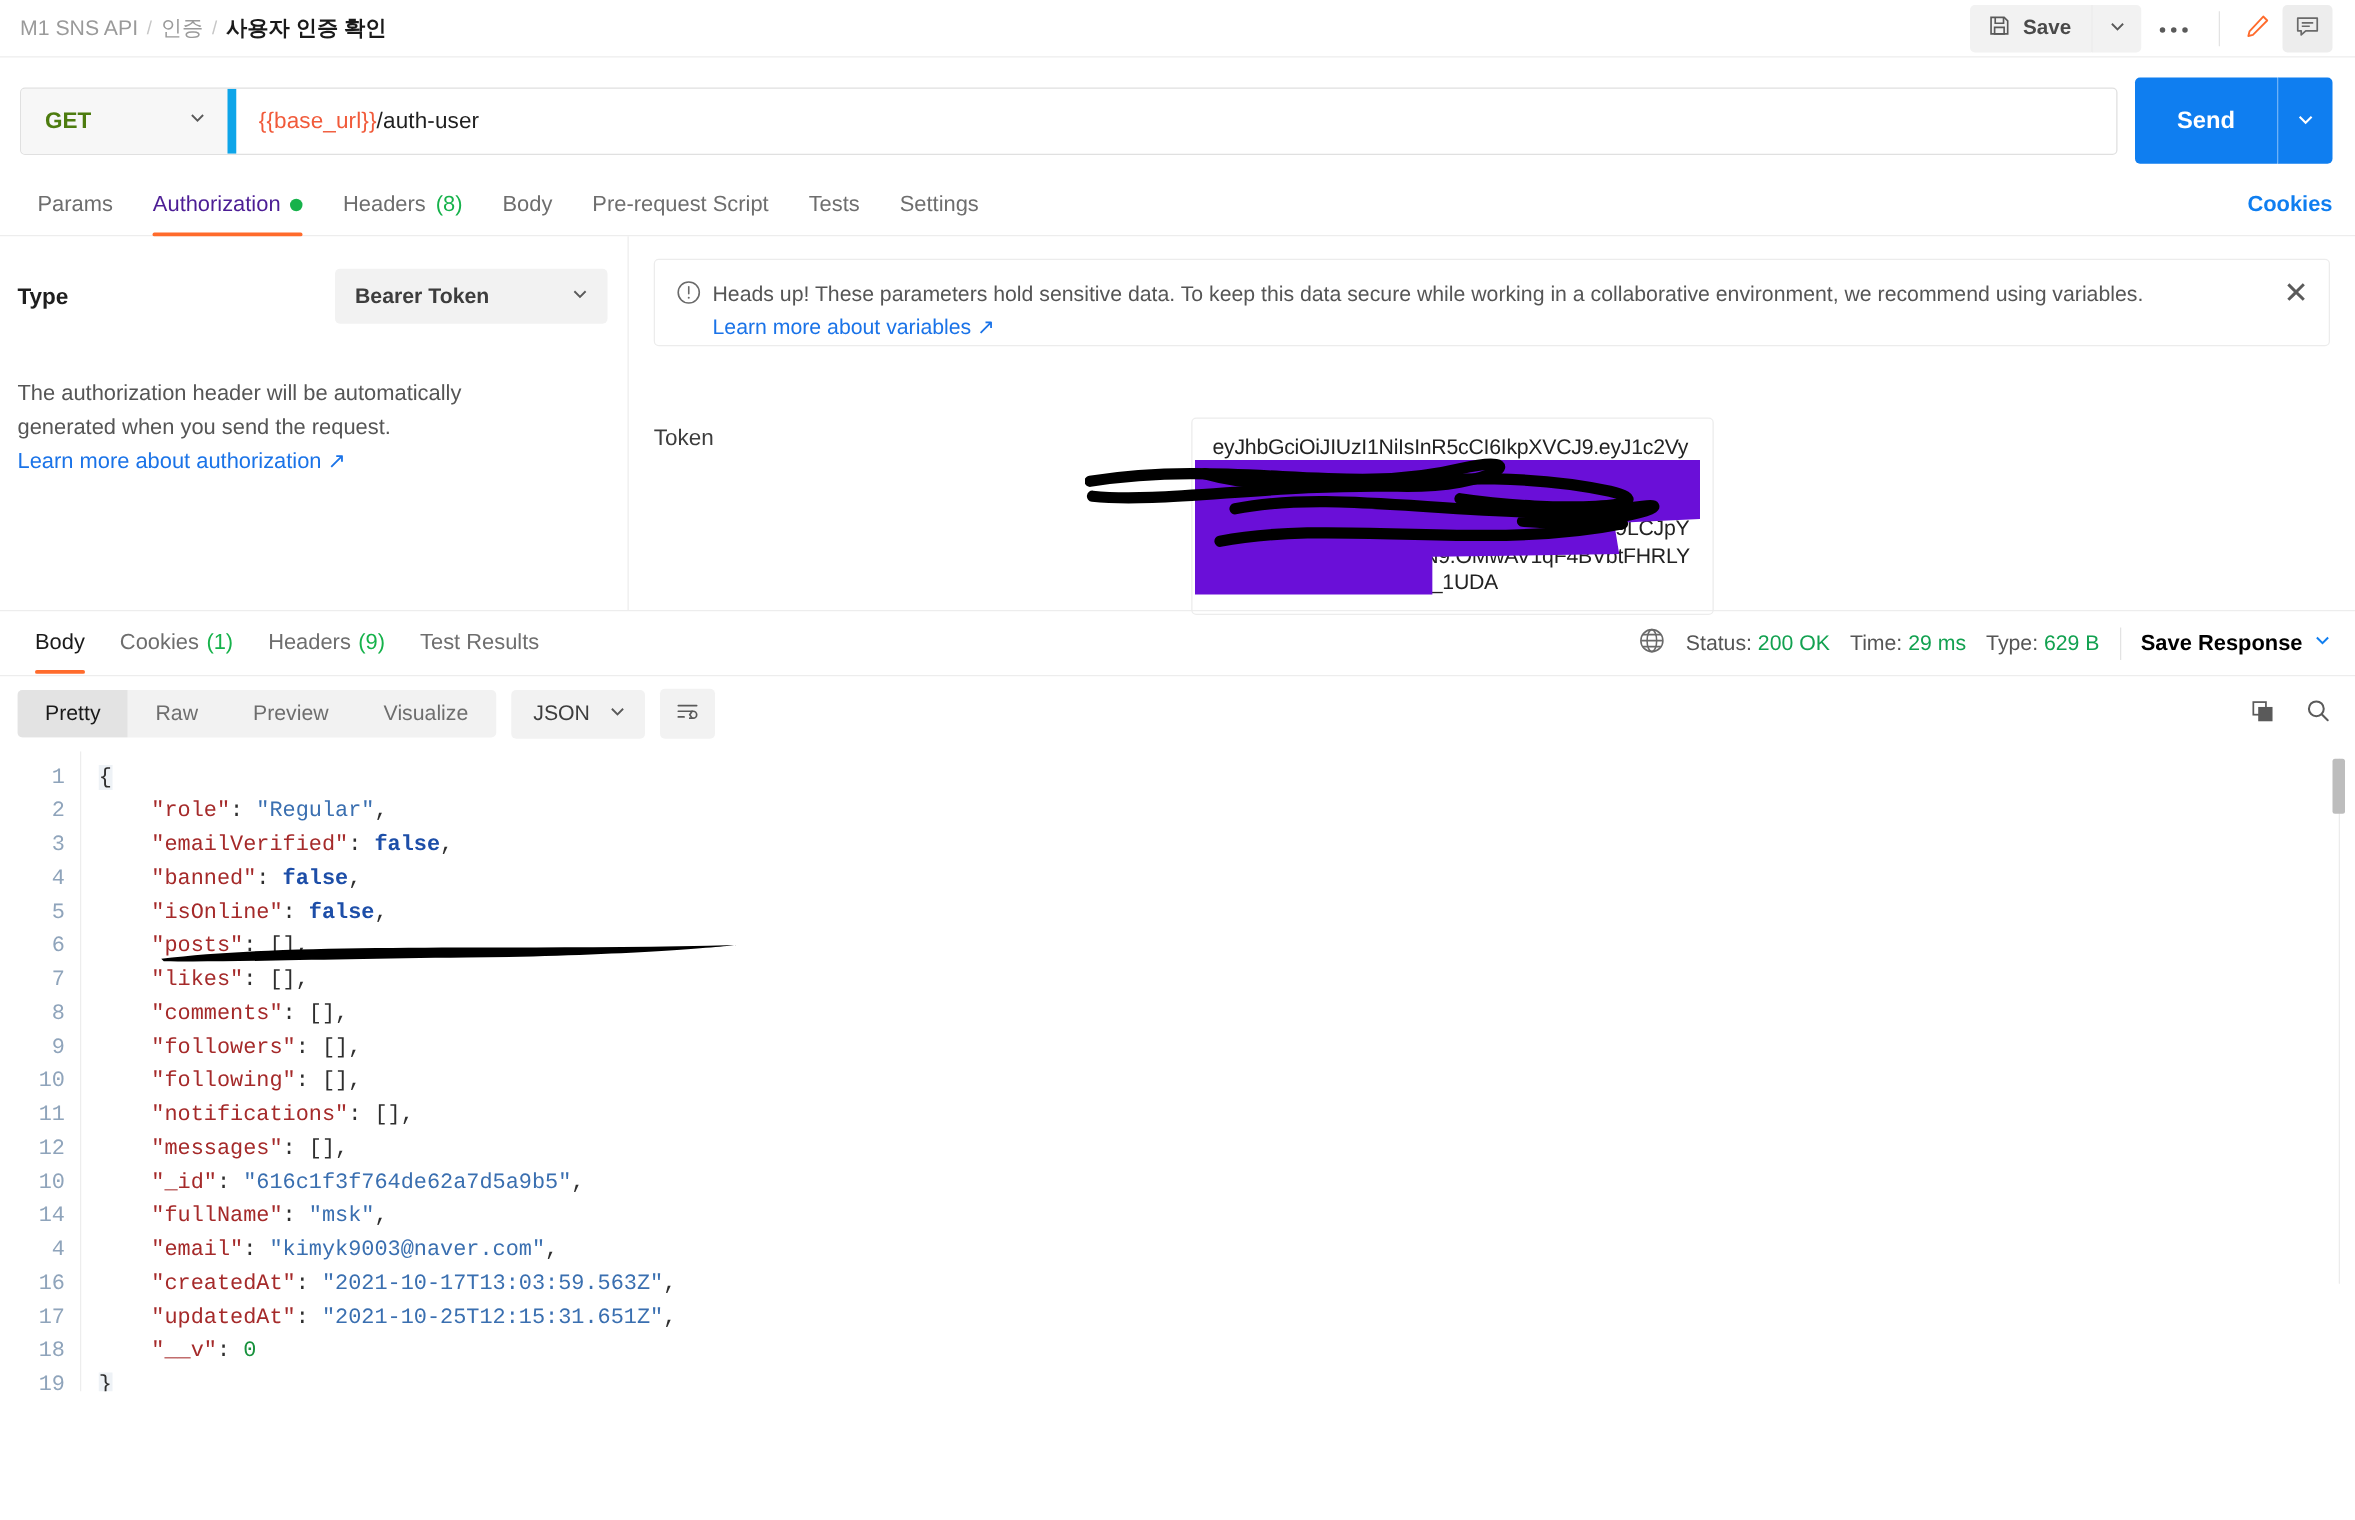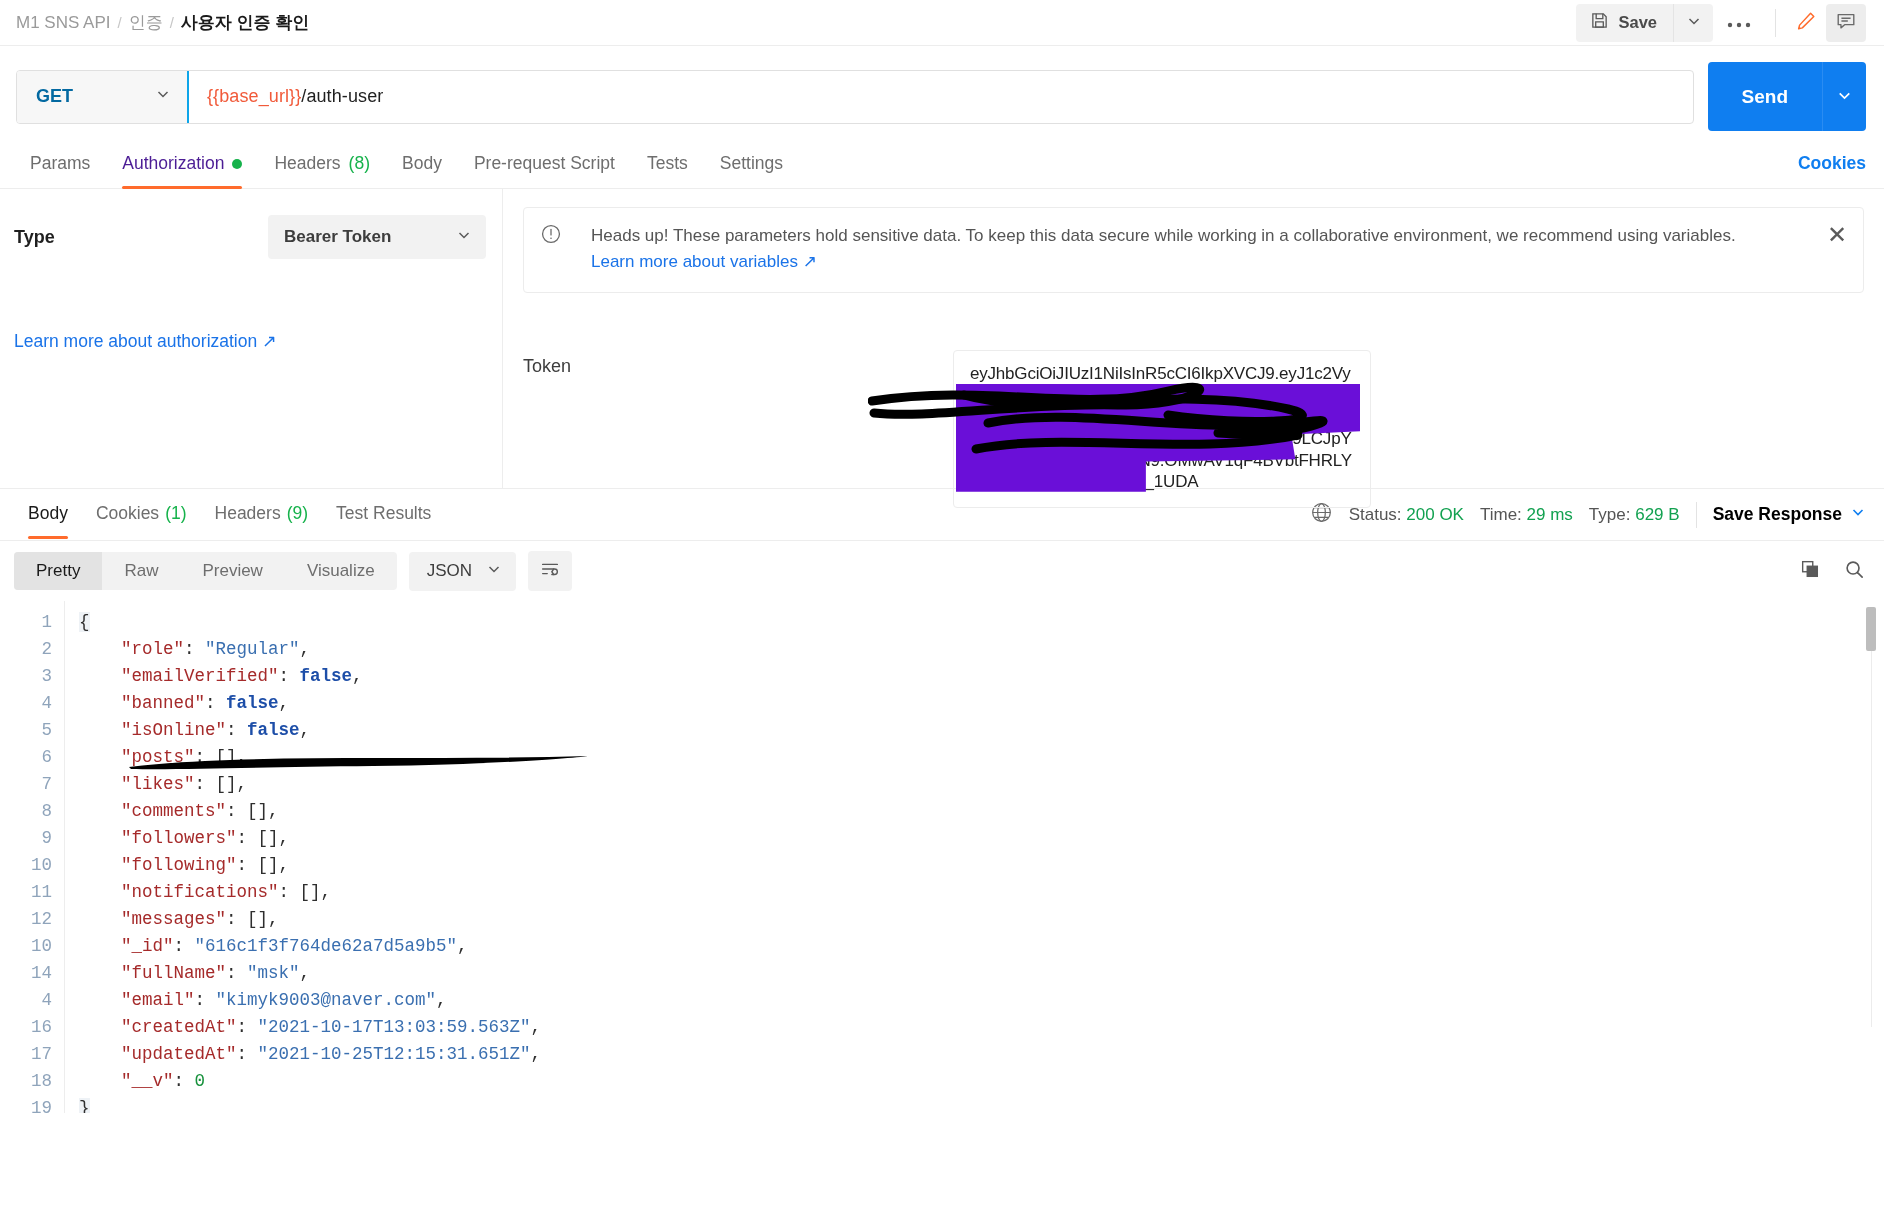--- a/index.html
+++ b/index.html
@@ -62,22 +62,22 @@
   .url-group {
     display: flex; flex: 1; height: 54px;
     border: 1px solid #e0e0e0; border-radius: 4px;
     overflow: hidden; background: #fff;
   }
   .method {
     width: 172px; display: flex; align-items: center;
     justify-content: space-between;
     padding: 0 16px 0 19px;
     background: #f7f7f7;
-    border-right: 2px solid #0ea5e9;
-    font-size: 18px; font-weight: bold; color: #0369a1;
+    border-right: 7px solid #0ea5e9;
+    font-size: 18px; font-weight: bold; color: #4d7c0f;
     cursor: pointer;
   }
   .url-input {
     flex: 1; display: flex; align-items: center; padding: 0 18px;
     font-size: 18px; letter-spacing: .1px; cursor: text;
   }
   .var-token { color: #f15a3a; }
   .url-path { color: #1f1f1f; }
   .send-group { display: flex; margin-left: 14px; height: 69px; }
   .send-btn {
@@ -138,22 +138,22 @@
   }
   .auth-note {
     margin-top: 42px; font-size: 17.5px; line-height: 1.55;
     color: #555; max-width: 400px;
   }
   .link-blue { color: #1a73e8; cursor: pointer; display: inline-block; }
 
   .auth-right { flex: 1; padding: 18px 20px 0 20px; }
   .warnbar {
     border: 1px solid #ececec; border-radius: 4px;
-    padding: 15px 16px 16px 16px;
-    display: flex; gap: 29px; align-items: flex-start;
+    padding: 15px 16px 0 16px;
+    display: flex; gap: 8px; align-items: flex-start;
     font-size: 17px; line-height: 1.55; color: #555;
   }
   .warn-text { flex: 1; max-width: 1250px; }
   .warn-close {
     font-size: 24px; color: #5a5a5a; cursor: pointer; line-height: 1;
     padding-left: 10px; font-weight: 300;
   }
 
   .tokenrow { display: flex; margin-top: 57px; position: relative; }
   .token-label { font-size: 18px; color: #3d3d3d; padding-top: 6px; width: 430px; }
@@ -373,21 +373,21 @@
       <div class="type-select">
         <span>Bearer Token</span>
         <span>
           <svg width="16" height="16" viewBox="0 0 16 16" fill="none" stroke="#5a5a5a" stroke-width="1.5">
               <path d="M3.5 6l4.5 4.5L12.5 6"></path>
             </svg>
         </span>
       </div>
     </div>
     <div class="auth-note">
-      <br>
+      <span>The authorization header will be automatically generated when you send the request.</span><br>
       <span class="link-blue">Learn more about authorization ↗</span>
     </div>
   </div>
 
   <div class="auth-right">
     <div class="warnbar">
       <span>
         <svg width="22" height="22" viewBox="0 0 24 24" fill="none" stroke="#6a6a6a" stroke-width="1.4">
           <circle cx="12" cy="12" r="9.2"></circle>
             <path d="M12 7v6" stroke-linecap="round"></path>

